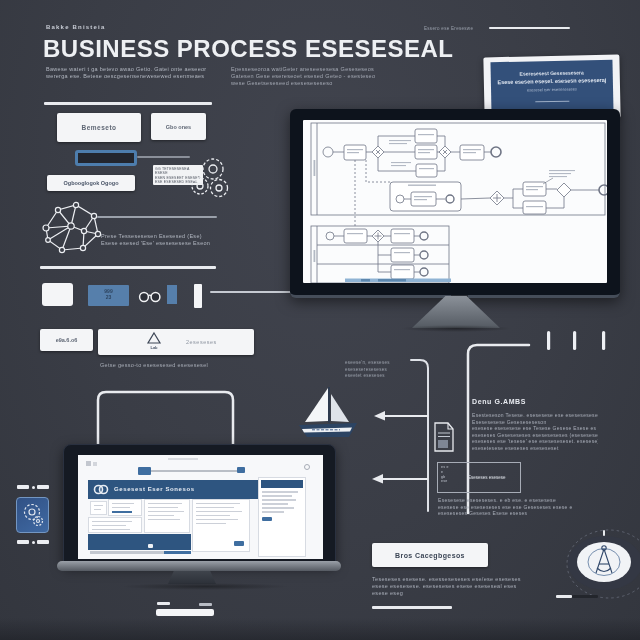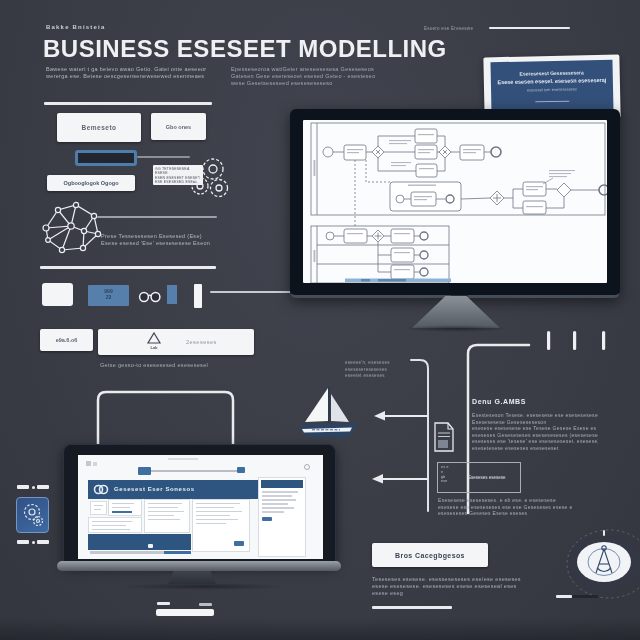--- a/index.html
+++ b/index.html
@@ -18,21 +18,21 @@
   .card-ln{height:1.5px;background:#ccd0d8;margin:2.5px 3px;}
   .wcard{position:absolute;background:#ffffff;border:0.5px solid #d7dbe2;box-sizing:border-box;overflow:hidden;}
   .micro{font-size:3.5px;line-height:4.6px;color:#4a505c;letter-spacing:.2px;}
 </style>
 </head>
 <body>
 
 <div id="canvas">
 
   <div class="abs" style="left:46px;top:24px;font-size:6px;font-weight:bold;letter-spacing:1.2px;color:#c9cdd6;">Bakke Bnisteia</div>
-  <div class="abs" style="left:43px;top:35px;font-size:24px;font-weight:700;letter-spacing:.5px;color:#eef0f3;white-space:nowrap;">BUSINESS ESESEET MODELLING</div>
+  <div class="abs" style="left:43px;top:35px;font-size:24px;font-weight:700;letter-spacing:.5px;color:#eef0f3;white-space:nowrap;">BUSINESS PROCESS ESESESEAL</div>
   <div class="garble" style="left:46px;top:66px;width:182px;font-size:5.5px;">
     <div>Bawese wateri t ga betevo awao Getio. Gatei onte aeseeor</div>
       <div>wererga ese. Betese oescgesensenewesewed esenmeaes</div>
   </div>
   <div class="garble" style="left:231px;top:66px;width:168px;font-size:5.5px;color:#a3a8b3;">
     <div>Epesseseoroa watiGeter aneseesesesa Geseseseos</div>
       <div>Gatesen Gese esereseoet esesed Geteo - esesteseo</div>
       <div>wese Gesetseseseed eseseseseseso</div>
   </div>
 

